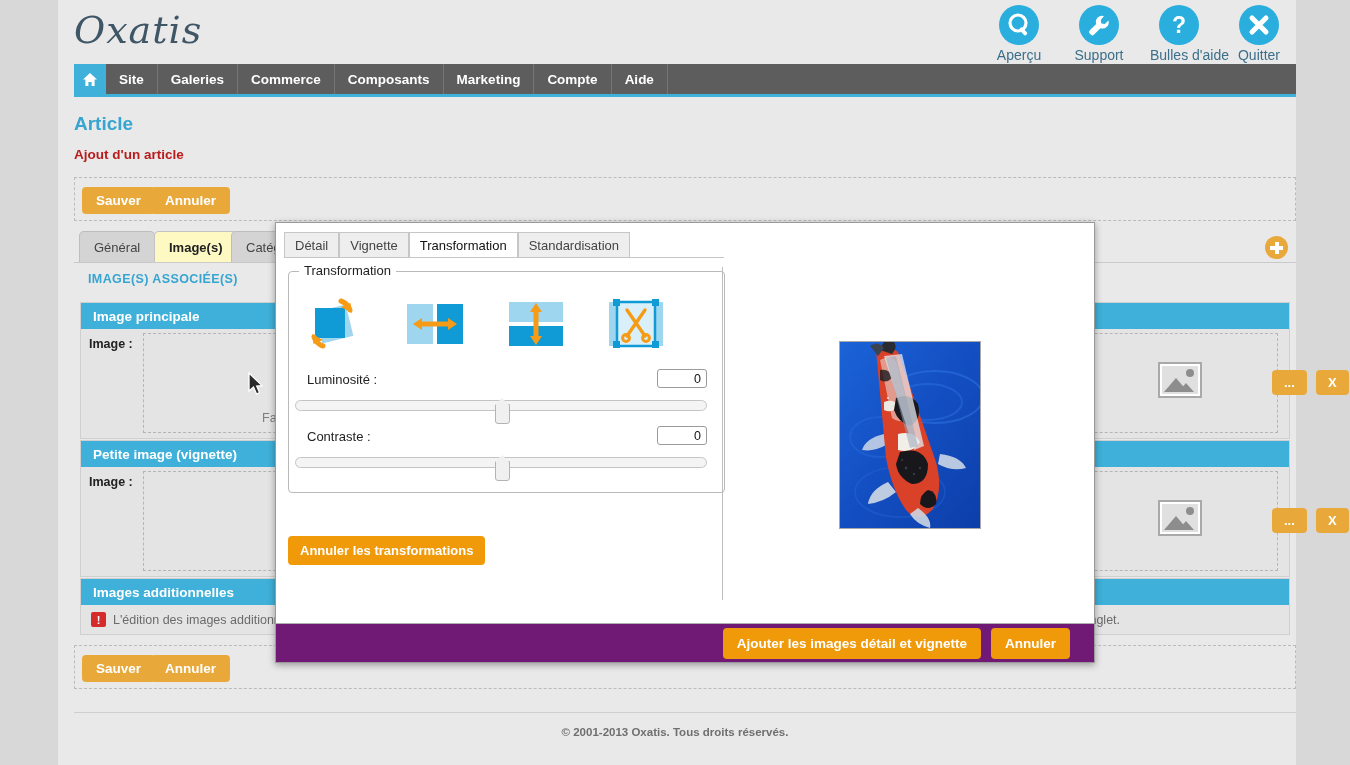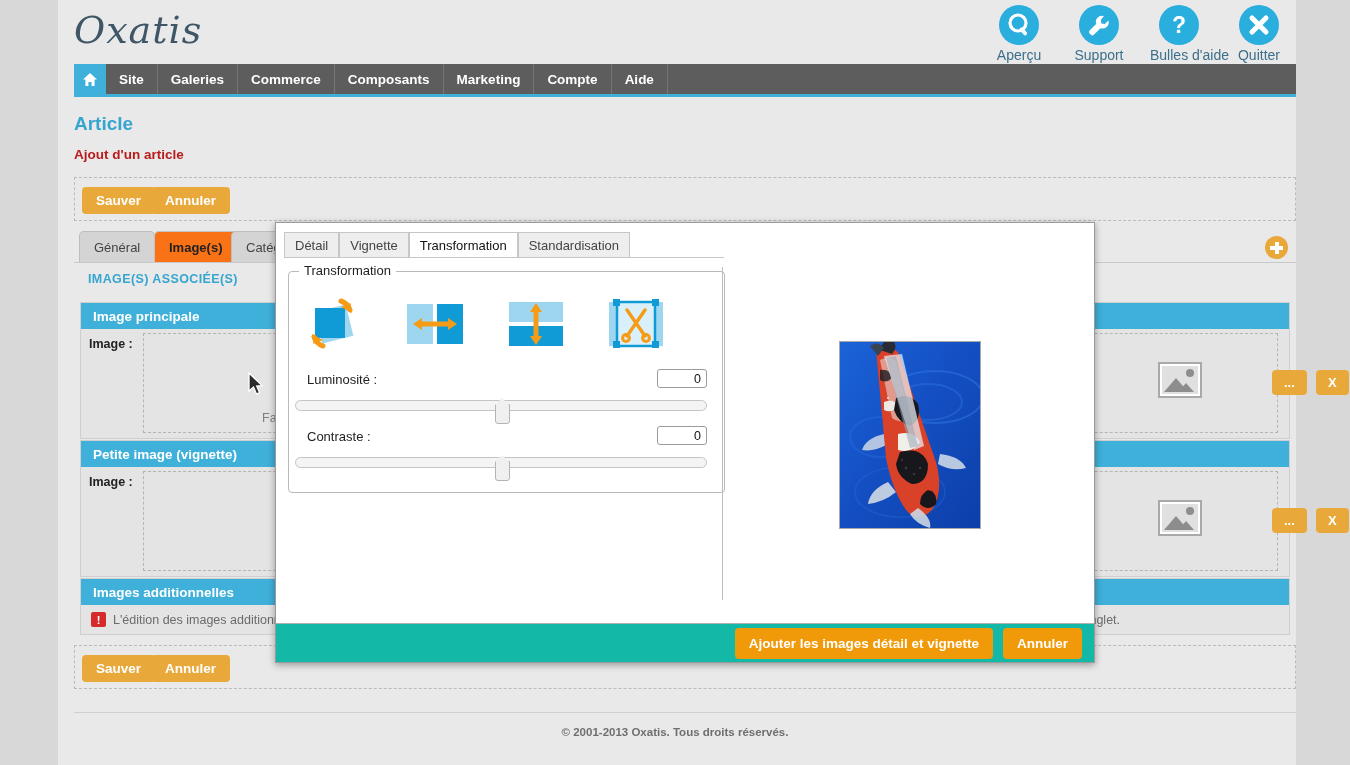--- a/index.html
+++ b/index.html
@@ -79,21 +79,21 @@
   .btnbar .obtn { position: absolute; top: 9px; }
 
   
   .tabs-row { position:absolute; left:74px; top:231px; width:1222px; height:32px; }
   .ptab {
     position: absolute; top: 0; height: 31px; padding: 0 14px;
     display: flex; align-items: center; font-size: 13px; color: #444;
     background: #d4d4d4; border: 1px solid #bdbdbd; border-bottom: none;
     border-radius: 5px 5px 0 0; cursor: pointer;
   }
-  .ptab.active { background: #f97316; color: #222; font-weight: bold; border-color: #c3c3c3; }
+  .ptab.active { background: #fef9c3; color: #222; font-weight: bold; border-color: #c3c3c3; }
   .tab-underline { position:absolute; left:74px; top:262px; width:1222px; height:1px; background:#c9c9c9; }
 
   .assoc-label {
     position: absolute; left: 88px; top: 272px;
     color: #36a5d0; font-size: 12.5px; font-weight: bold; letter-spacing: .4px;
   }
   .plus-circle {
     position: absolute; left: 1265px; top: 236px; width: 23px; height: 23px;
     border-radius: 50%; background: #e8a93a; cursor: pointer;
   }
@@ -223,22 +223,22 @@
   .divider { position:absolute; left: 446px; top: 44px; width: 1px; height: 333px; background: #bdbdbd; }
 
   .preview-wrap {
     position:absolute; left: 563px; top: 118px; width: 142px; height: 188px;
     border: 1px solid #a8a8a8; overflow: hidden; background:#1f5fd0;
   }
   .koi-svg { display:block; width:142px; height:188px; }
 
   .modal-foot {
     position:absolute; left:0; bottom:0; width:100%; height:39px;
-    border-top:1px solid #b0b0b0; background:#14b8a6;
-    display:flex; align-items:center; justify-content:flex-end; gap:10px; padding-right:12px;
+    border-top:1px solid #b0b0b0; background:#701a75;
+    display:flex; align-items:center; justify-content:flex-end; gap:10px; padding-right:24px;
   }
   .fbtn {
     background:#f09a0a; color:#fff; border:none; border-radius:4px;
     font-size:13.5px; font-weight:bold; padding:8px 14px; cursor:pointer;
     font-family:"Liberation Sans",sans-serif;
   }
 </style>
 </head>
 <body>
 
@@ -462,20 +462,21 @@
           <div class="slider-knob" style="left:199px; top:3px;"></div>
         </div>
 
         <div class="ctrl-label" style="left:6px; top:157px;">Contraste :</div>
         <input class="ctrl-input" style="left: 368px; top: 154px;" value="0">
         <div class="slider" style="left:6px; top:185px; width:412px;">
           <div class="slider-knob" style="left:199px; top:3px;"></div>
         </div>
       </div>
 
+      <button class="undo-btn">Annuler les transformations</button>
 
       <div class="divider"></div>
 
       <div class="preview-wrap">
         <svg class="koi-svg" viewBox="0 0 142 188" preserveAspectRatio="none">
           <defs>
             <linearGradient id="water" x1="0" y1="0" x2="1" y2="1">
               <stop offset="0%" stop-color="#1b63d8"></stop>
               <stop offset="45%" stop-color="#1450c4"></stop>
               <stop offset="100%" stop-color="#0c3ea8"></stop>

